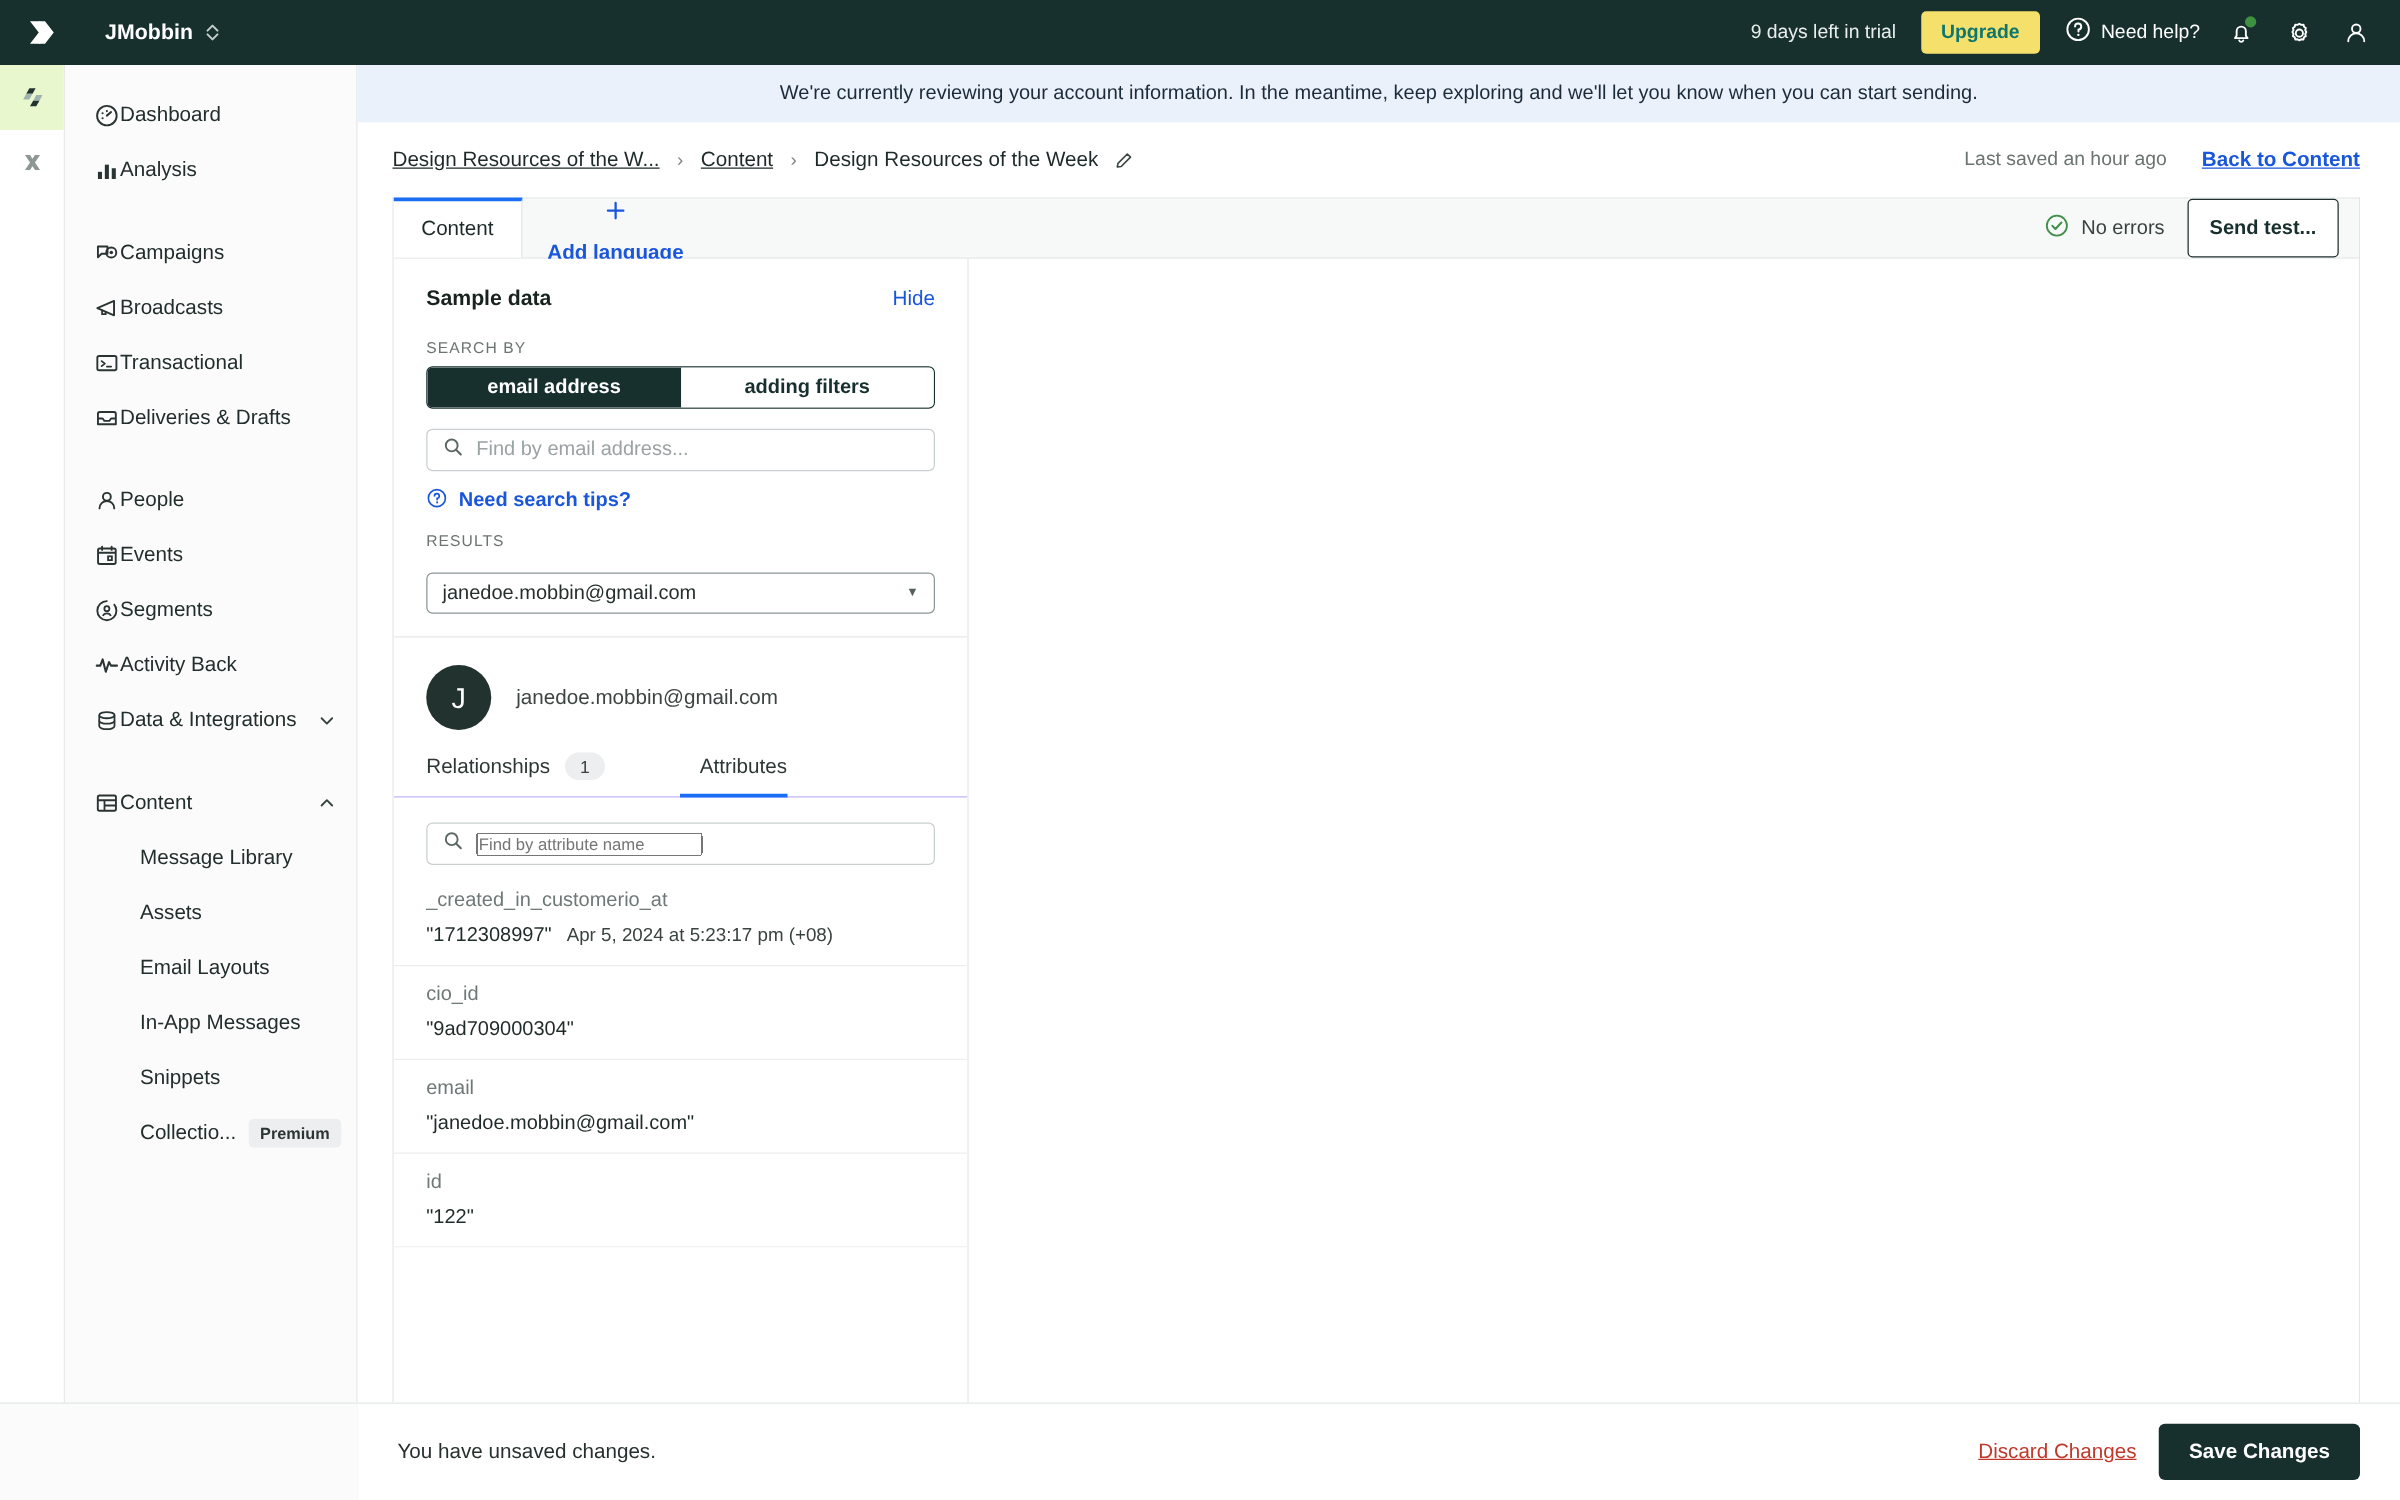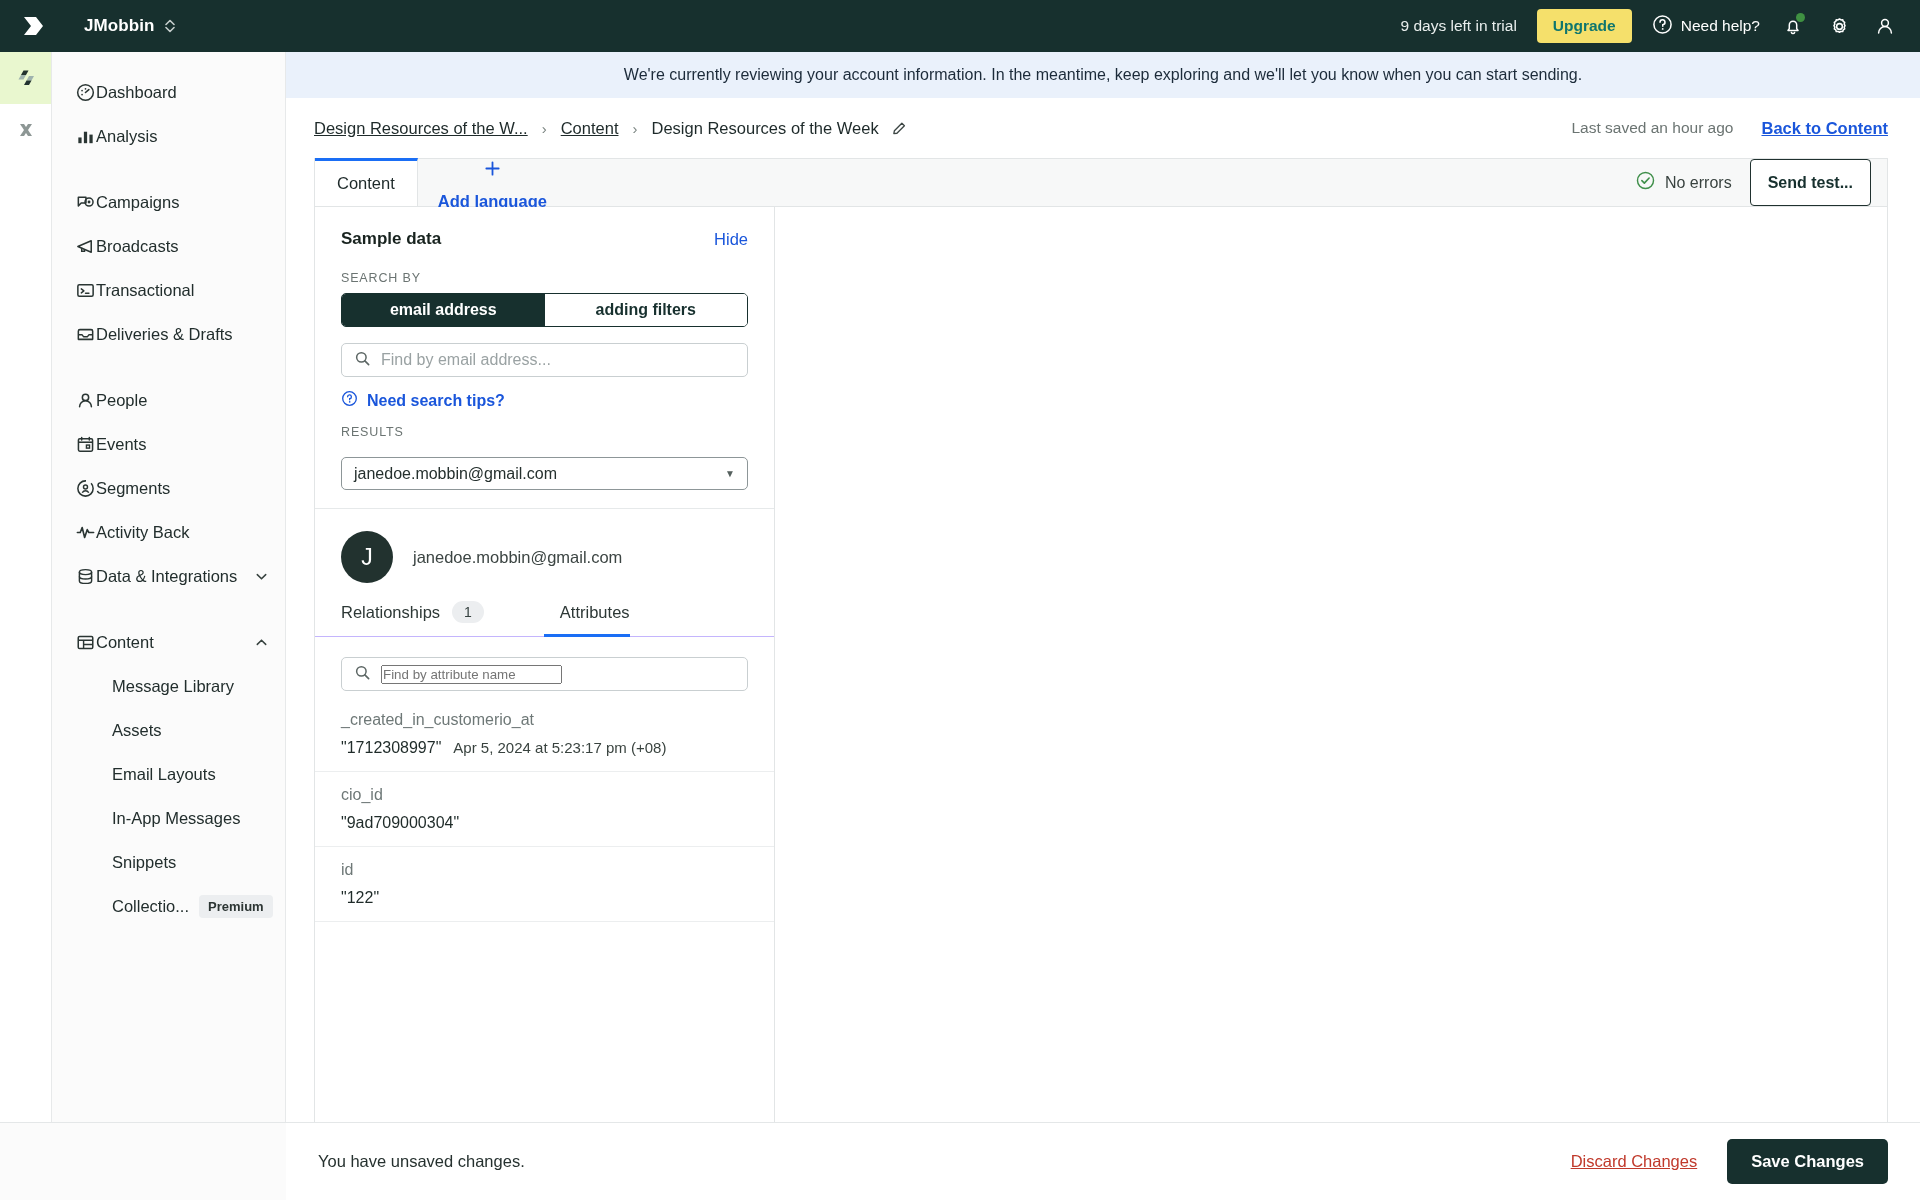--- a/index.html
+++ b/index.html
@@ -185,21 +185,21 @@
   .attr-extra { font-size: 15px; color: #39433f; }
 
   .preview { flex: 1; background: #ffffff; min-width: 0; }
 
   
   .footer {
     height: 78px; flex: 0 0 78px; background: #fff; border-top: 1px solid #e4e7e8;
     display: flex; align-items: center; padding: 0 32px 0 32px;
   }
   .footer-msg { font-size: 16.5px; color: #26312f; }
-  .footer-right { margin-left: auto; display: flex; align-items: center; gap: 30px; }
+  .footer-right { margin-left: auto; display: flex; align-items: center; gap: 18px; }
   .discard { font-size: 16.5px; color: #c0392b; text-decoration: underline; cursor: pointer; }
   .save-btn {
     background: #17302e; color: #fff; border: none; border-radius: 5px;
     font-size: 16.5px; font-weight: 700; padding: 13px 24px; cursor: pointer;
     font-family: "Liberation Sans", sans-serif;
   }
   .footer-bg-left {
     position: absolute; left: 0; bottom: 0; width: 286px; height: 78px;
     background: #fbfbfb; border-top: 1px solid #e4e7e8; pointer-events: none;
   }
@@ -575,20 +575,26 @@
                       <span class="attr-extra">Apr 5, 2024 at 5:23:17 pm (+08)</span>
                     </div>
                   </div>
                   <div class="attr-row">
                     <div class="attr-name">cio_id</div>
                     <div class="attr-val">
                       <span>"9ad709000304"</span>
                     </div>
                   </div>
                   <div class="attr-row">
+                    <div class="attr-name">email</div>
+                    <div class="attr-val">
+                      <span>"janedoe.mobbin@gmail.com"</span>
+                    </div>
+                  </div>
+                  <div class="attr-row">
                     <div class="attr-name">id</div>
                     <div class="attr-val">
                       <span>"122"</span>
                     </div>
                   </div>
                 </div>
               </div>
             </div>
 
             <div class="preview"></div>

